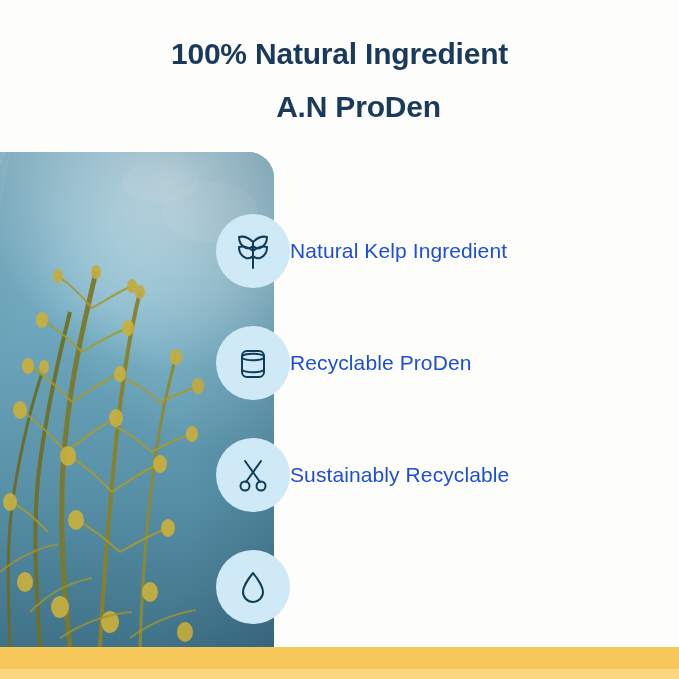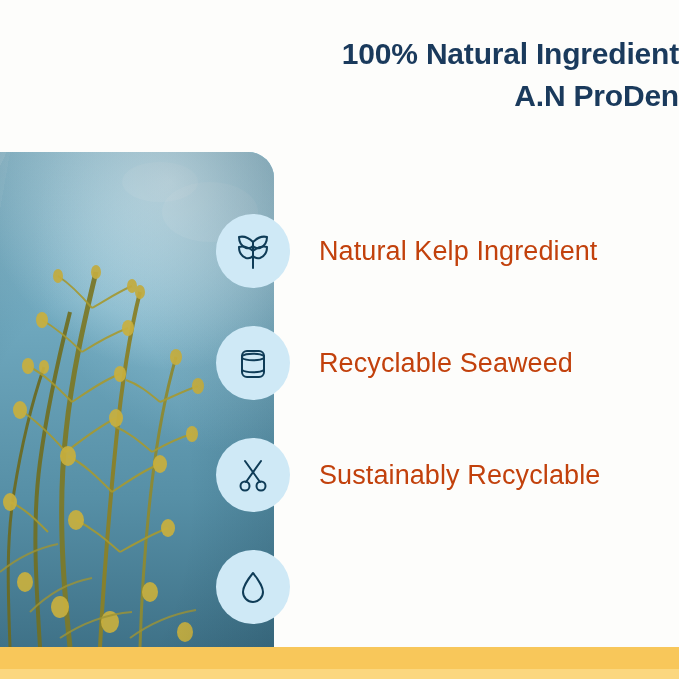--- a/index.html
+++ b/index.html
@@ -29,24 +29,23 @@
     width: 679px;
     text-align: center;
     color: #1a3a5c;
     font-weight: bold;
     font-size: 30px;
     line-height: 40px;
     letter-spacing: -0.2px;
   }
   .heading .line {
     display: block;
-    text-align: right;
   }
   .heading .line2 {
-    margin-top: 2px;
+    margin-top: 13px;
     padding-left: 38px;
   }
 
   
   .photo {
     position: absolute;
     left: 0;
     top: 152px;
     width: 274px;
     height: 495px;
@@ -107,23 +106,22 @@
     background: #cfe9f6;
     flex: 0 0 74px;
     display: flex;
     align-items: center;
     justify-content: center;
   }
   .icon-circle svg {
     display: block;
   }
   .feature-label {
-    margin-left: 29px;
-    color: #c2410c;
-    font-size: 27px;
+    color: #1d4ed8;
+    font-size: 21px;
     line-height: 28px;
     font-weight: 400;
     letter-spacing: 0.1px;
     white-space: pre-line;
   }
 
   
   .bottom-band {
     position: absolute;
     left: 0;
@@ -238,21 +236,21 @@
 
     <div class="feature-row" style="top:122px;">
       <div class="icon-circle">
         <svg width="42" height="42" viewBox="0 0 42 42" fill="none" stroke="#0f3c57" stroke-width="2" stroke-linecap="round" stroke-linejoin="round">
           <rect x="10" y="9" width="22" height="26" rx="5"></rect>
           <path d="M10 16 C14 19 28 19 32 16"></path>
           <path d="M10 28 C14 31 28 31 32 28"></path>
           <path d="M10 14 C14 11 28 11 32 14"></path>
         </svg>
       </div>
-      <div class="feature-label">Recyclable Seaweed</div>
+      <div class="feature-label">Recyclable ProDen</div>
     </div>
 
     <div class="feature-row" style="top:234px;">
       <div class="icon-circle">
         <svg width="42" height="42" viewBox="0 0 42 42" fill="none" stroke="#0f3c57" stroke-width="2" stroke-linecap="round" stroke-linejoin="round">
           <path d="M13 7 L28 28"></path>
           <path d="M29 7 L14 28"></path>
           <circle cx="13" cy="32" r="4.5"></circle>
           <circle cx="29" cy="32" r="4.5"></circle>
         </svg>

